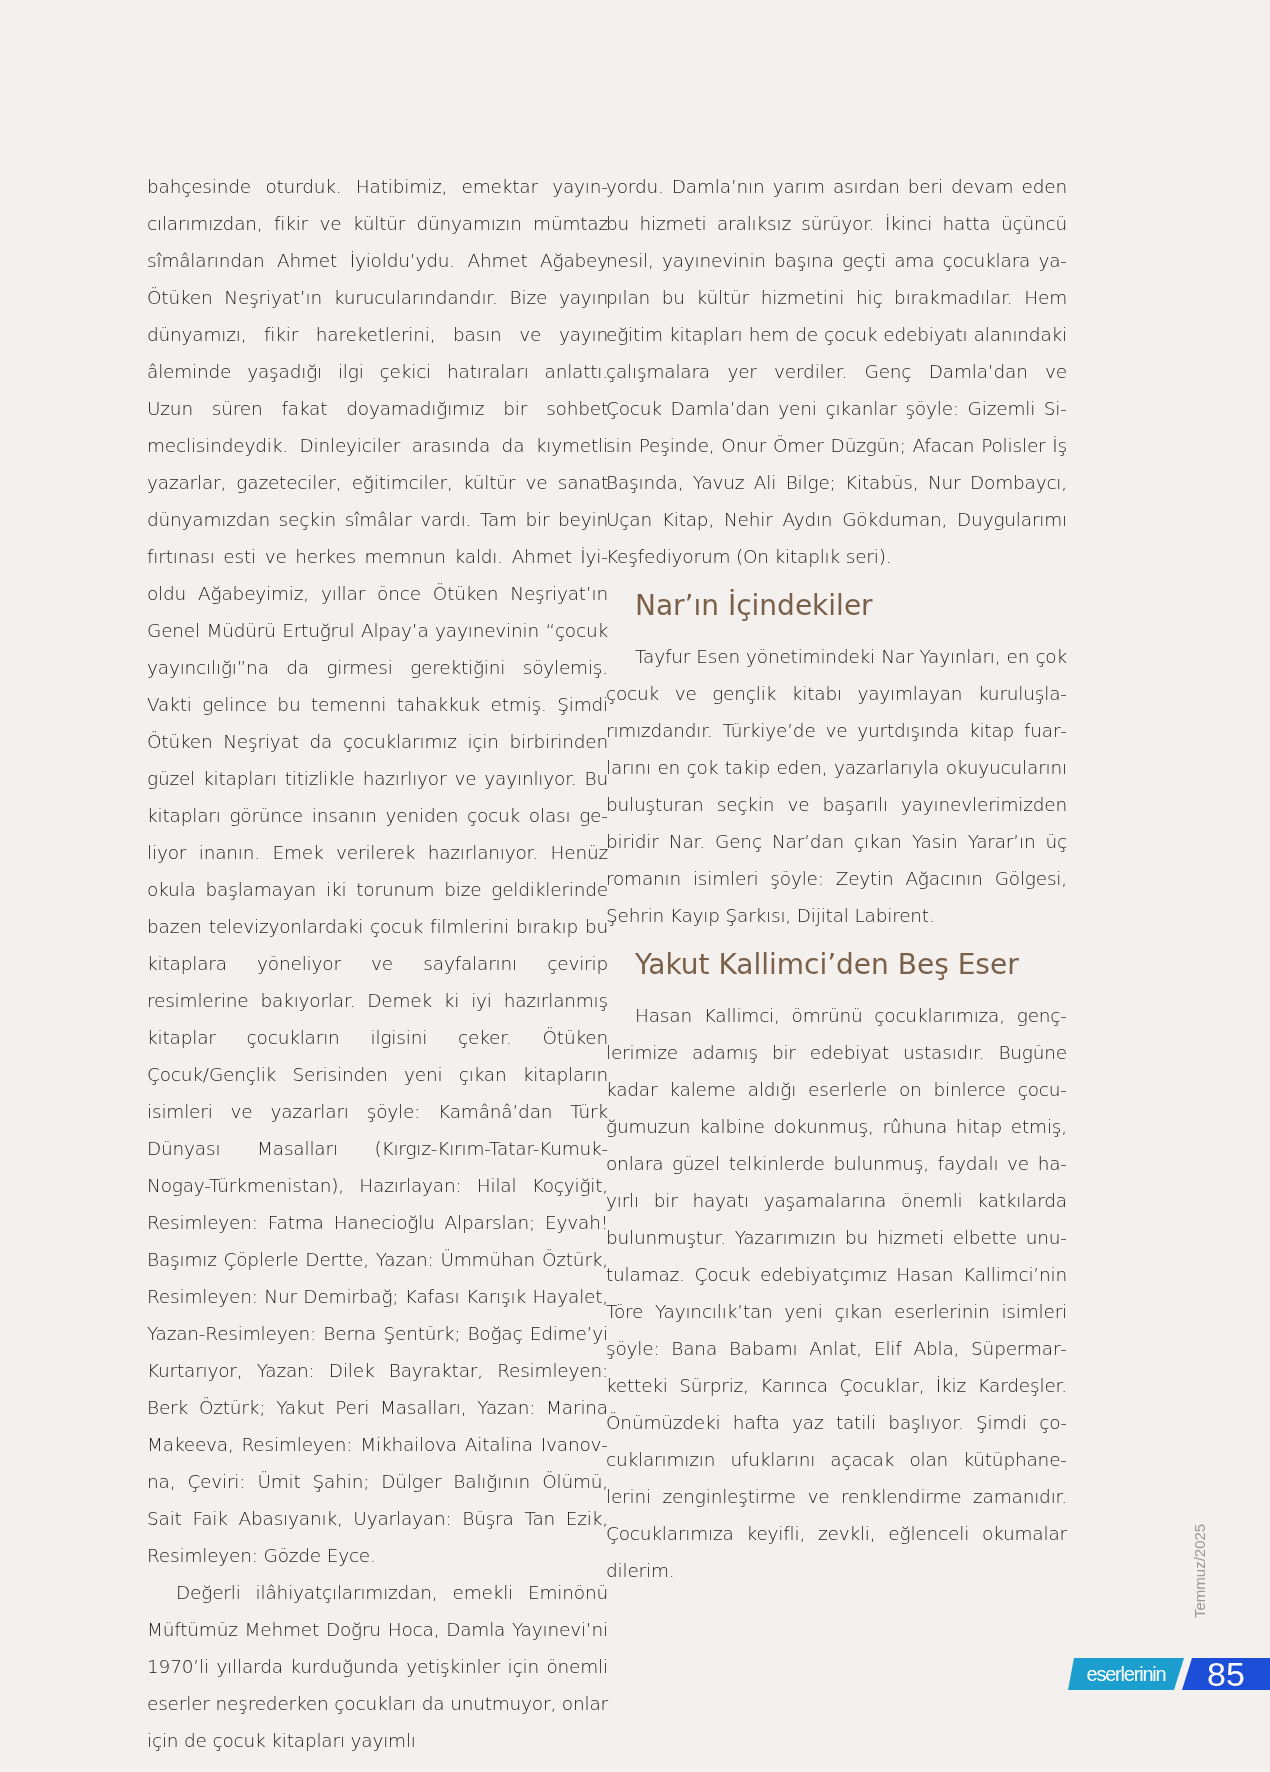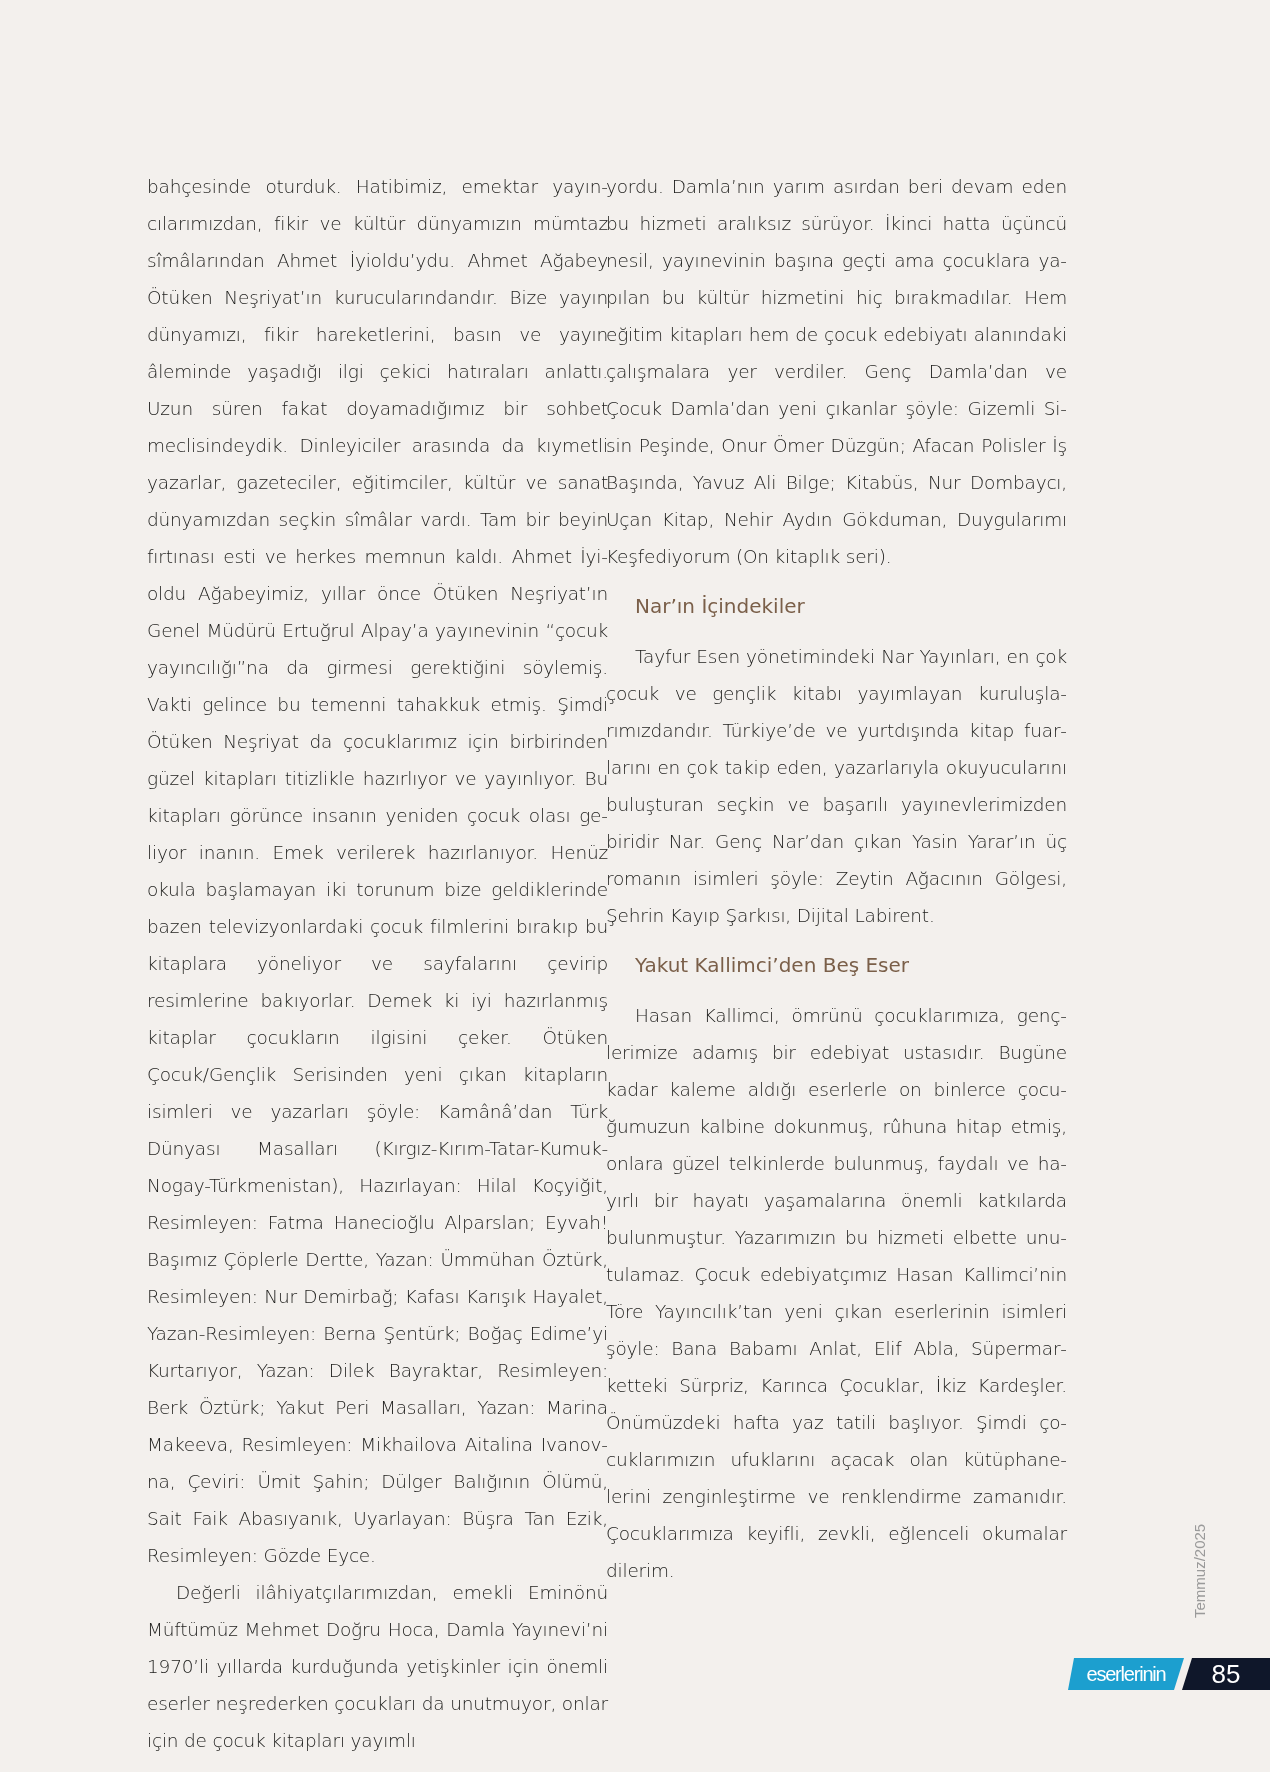--- a/index.html
+++ b/index.html
@@ -4,29 +4,29 @@
 <style>
   html, body { margin:0; padding:0; }
   body { width:1270px; height:1772px; background:#f3f0ed; position:relative; overflow:hidden;
          font-family:"DejaVu Sans", sans-serif; color:#1d1d1b; }
   .col { position:absolute; top:168px; width:461px; font-size:18.5px; line-height:37px;
          text-align:justify; hyphens:manual; font-weight:300; letter-spacing:-0.2px; }
   .col.left { left:147px; }
   .col.right { left:606px; }
   .col p { margin:0; }
   .col p.indent { text-indent:29px; }
-  .col h3 { margin:12px 0 13px 29px; font-size:20px; font-weight:normal; color:#7a5f49; line-height:38px; letter-spacing:0; }
+  .col h3 { margin:12px 0 13px 29px; font-size:28px; font-weight:normal; color:#7a5f49; line-height:38px; letter-spacing:0; }
   .side-date { position:absolute; left:1191px; top:1558px; width:120px; transform-origin:0 0; transform:rotate(-90deg) translateX(-60px);
                font-family:"Liberation Sans", sans-serif; font-size:15px; color:#9a9a9a; white-space:nowrap; }
   .footer-brand { position:absolute; left:1068px; top:1658px; width:116px; height:32px; background:#1c9fcf;
                   clip-path:polygon(6px 0,100% 0,calc(100% - 10px) 100%,0 100%); color:#fff;
                   font-family:"Liberation Sans", sans-serif; font-size:20px; line-height:32px; text-align:center; letter-spacing:-1.2px; }
-  .footer-page { position:absolute; left:1182px; top:1658px; width:88px; height:32px; background:#0f172a;
+  .footer-page { position:absolute; left:1182px; top:1658px; width:88px; height:32px; background:#1d4ed8;
                  clip-path:polygon(10px 0,100% 0,100% 100%,0 100%); color:#fff;
-                 font-family:"Liberation Sans", sans-serif; font-size:26px; line-height:32px; text-align:center; }
+                 font-family:"Liberation Sans", sans-serif; font-size:34px; line-height:32px; text-align:center; }
 </style>
 </head>
 <body>
 
 <div class="col left">
   <p>bahçesinde oturduk. Hatibimiz, emektar yayın­cılarımızdan, fikir ve kültür dünyamızın mümtaz sîmâlarından Ahmet İyioldu’ydu. Ahmet Ağabey Ötüken Neşriyat’ın kurucularındandır. Bize ya­yın dünyamızı, fikir hareketlerini, basın ve yayın âleminde yaşadığı ilgi çekici hatıraları anlat­tı. Uzun süren fakat doyamadığımız bir sohbet meclisindeydik. Dinleyiciler arasında da kıymetli yazarlar, gazeteciler, eğitimciler, kültür ve sanat dünyamızdan seçkin sîmâlar vardı. Tam bir beyin fırtınası esti ve herkes memnun kaldı. Ahmet İyi­oldu Ağabeyimiz, yıllar önce Ötüken Neşriyat’ın Genel Müdürü Ertuğrul Alpay’a yayınevinin “ço­cuk yayıncılığı”na da girmesi gerektiğini söylemiş. Vakti gelince bu temenni tahakkuk etmiş. Şimdi Ötüken Neşriyat da çocuklarımız için birbirinden güzel kitapları titizlikle hazırlıyor ve yayınlıyor. Bu kitapları görünce insanın yeniden çocuk olası ge­liyor inanın. Emek verilerek hazırlanıyor. Henüz okula başlamayan iki torunum bize geldiklerin­de bazen televizyonlardaki çocuk filmlerini bıra­kıp bu kitaplara yöneliyor ve sayfalarını çevirip resimlerine bakıyorlar. Demek ki iyi hazırlanmış kitaplar çocukların ilgisini çeker. Ötüken Çocuk/Gençlik Serisinden yeni çıkan kitapların isimleri ve yazarları şöyle: Kamânâ’dan Türk Dünyası Ma­salları (Kırgız-Kırım-Tatar-Kumuk-Nogay-Türk­menistan), Hazırlayan: Hilal Koçyiğit, Resimleyen: Fatma Hanecioğlu Alparslan; Eyvah! Başımız Çöplerle Dertte, Yazan: Ümmühan Öztürk, Resim­leyen: Nur Demirbağ; Kafası Karışık Hayalet, Ya­zan-Resimleyen: Berna Şentürk; Boğaç Edime’yi Kurtarıyor, Yazan: Dilek Bayraktar, Resimleyen: Berk Öztürk; Yakut Peri Masalları, Yazan: Marina Makeeva, Resimleyen: Mikhailova Aitalina Ivanov­na, Çeviri: Ümit Şahin; Dülger Balığının Ölümü, Sait Faik Abasıyanık, Uyarlayan: Büşra Tan Ezik, Resimleyen: Gözde Eyce.</p>
   <p class="indent">Değerli ilâhiyatçılarımızdan, emekli Emi­nönü Müftümüz Mehmet Doğru Hoca, Damla Yayınevi’ni 1970’li yıllarda kurduğunda yetişkin­ler için önemli eserler neşrederken çocukları da unutmuyor, onlar için de çocuk kitapları yayımlı­</p>
 </div>
 
 <div class="col right">

